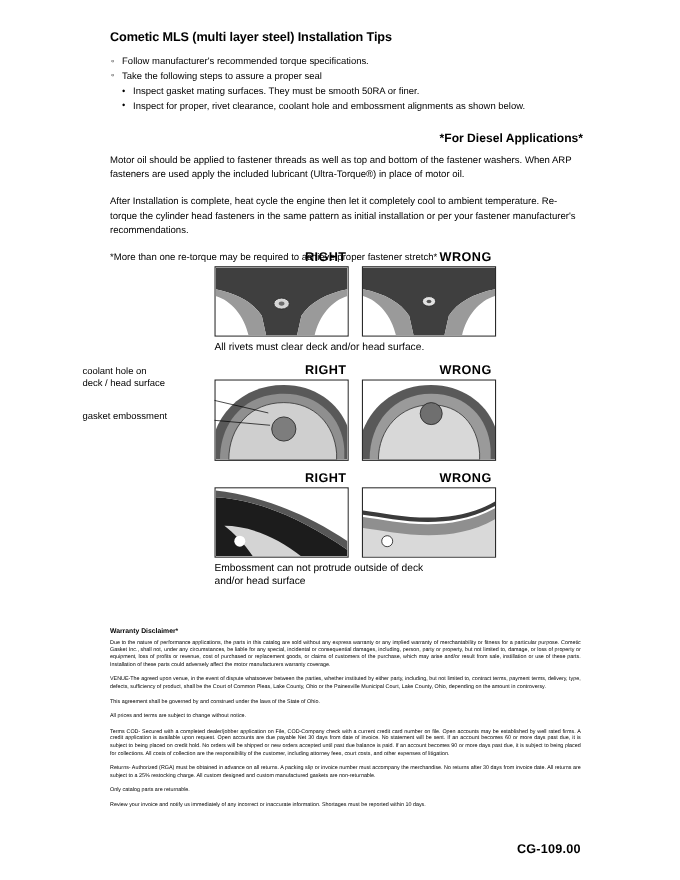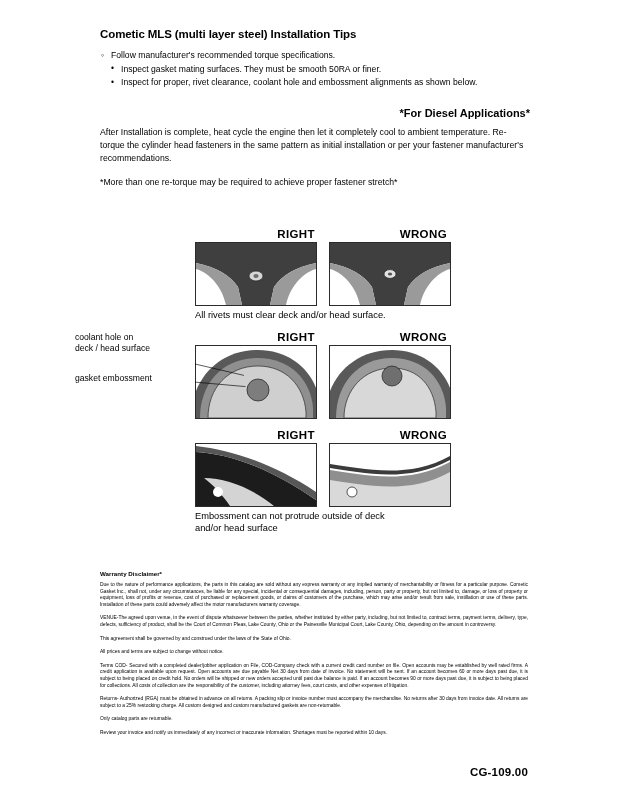--- a/index.html
+++ b/index.html
@@ -171,27 +171,29 @@
 </head>
 <body>
 
 <div class="page">
 
   <div class="content">
     <h1 class="title">Cometic MLS (multi layer steel) Installation Tips</h1>
 
     <ul class="bullets">
       <li>Follow manufacturer's recommended torque specifications.</li>
+      <li>Take the following steps to assure a proper seal</li>
     </ul>
     <ul class="sub">
       <li>Inspect gasket mating surfaces.  They must be smooth 50RA or finer.</li>
       <li>Inspect for proper, rivet clearance, coolant hole and embossment alignments as shown below.</li>
     </ul>
 
     <h2 class="subhead">*For Diesel Applications*</h2>
+    <p class="para">Motor oil should be applied to fastener threads as well as top and bottom of the fastener washers. When ARP fasteners are used apply the included lubricant (Ultra-Torque®) in place of motor oil.</p>
     <p class="para">After Installation is complete, heat cycle the engine then let it completely cool to ambient temperature. Re-torque the cylinder head fasteners in the same pattern as initial installation or per your fastener manufacturer's recommendations.</p>
     <p class="para last">*More than one re-torque may be required to achieve proper fastener stretch*</p>
   </div>
 
   <div class="figures">
 
     <div class="figrow">
       <div class="figlabels">
         <div class="figlabel">RIGHT</div>
         <div class="figlabel">WRONG</div>

